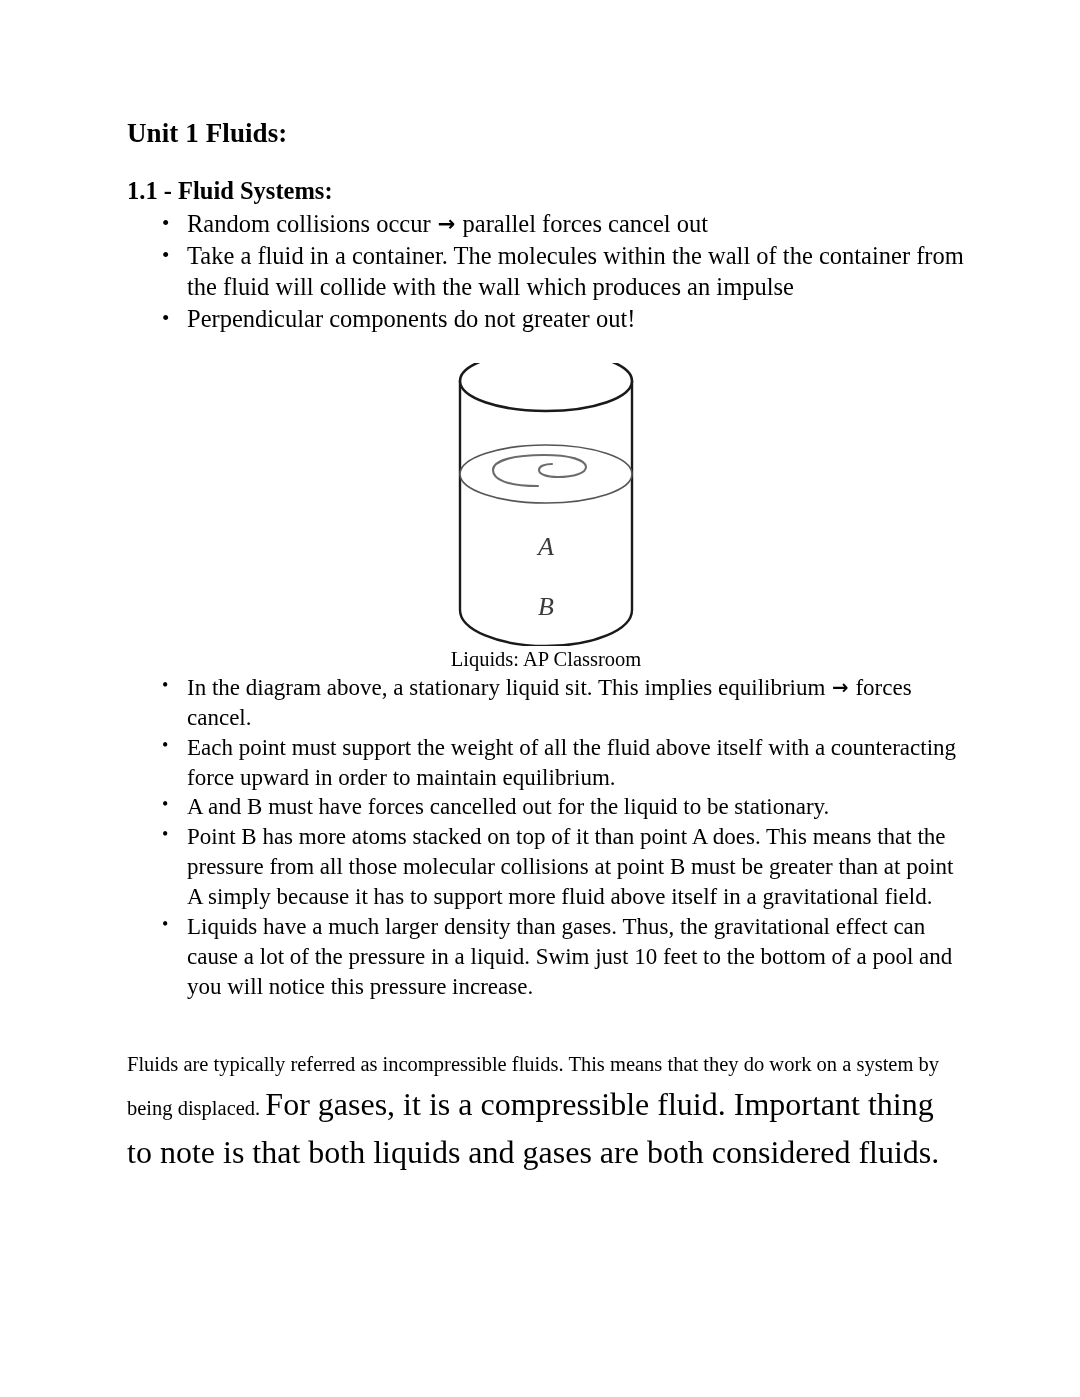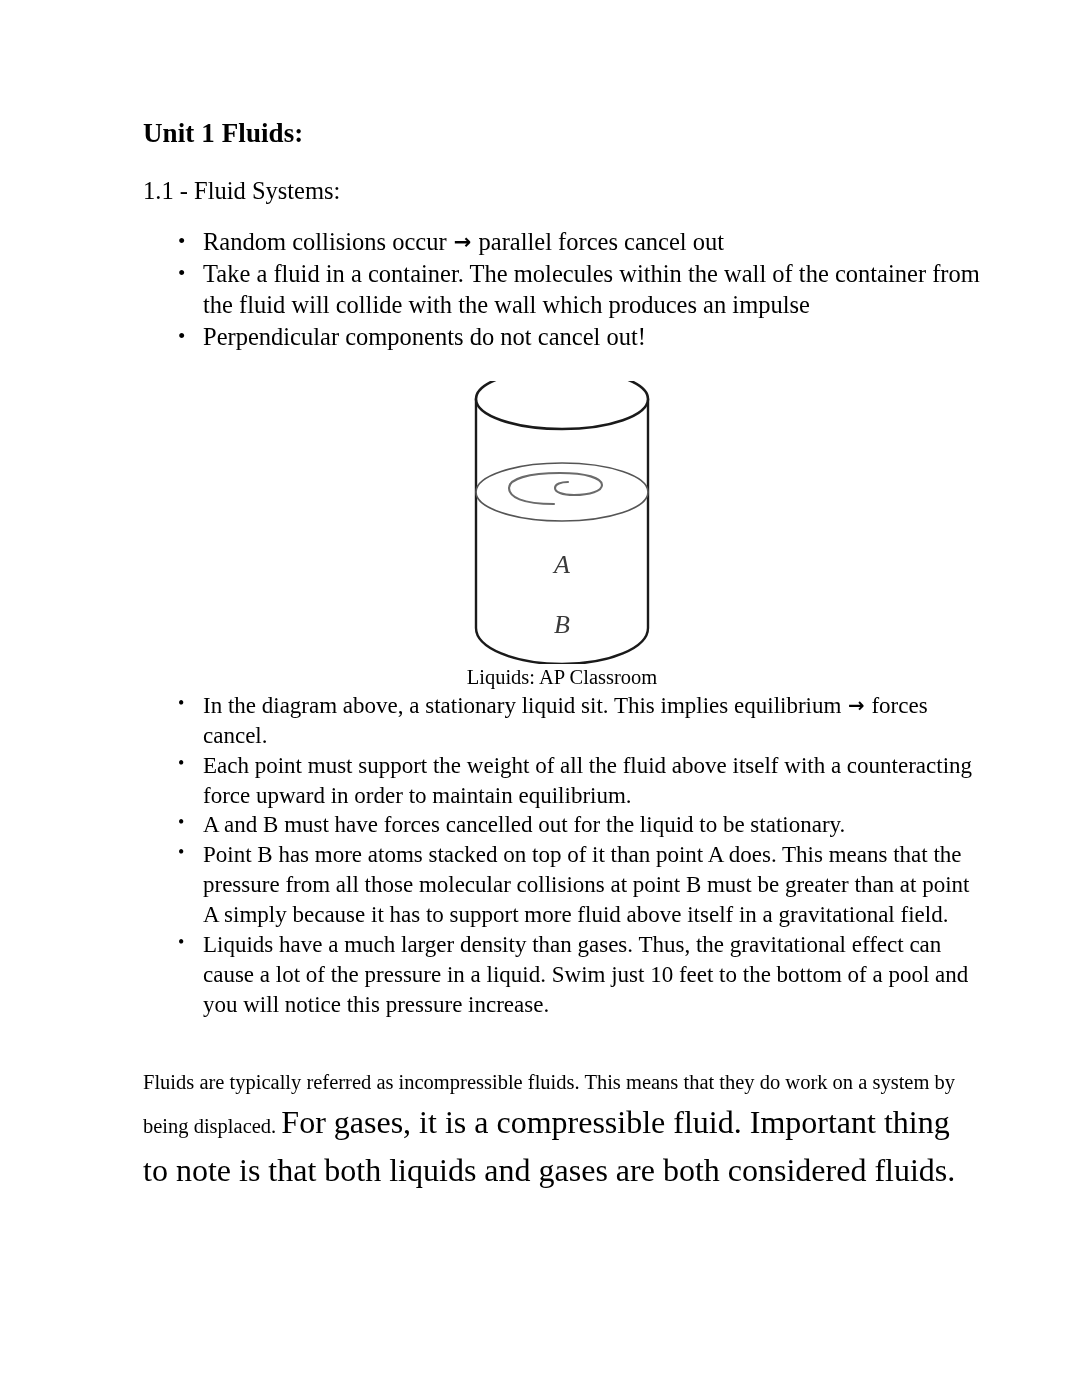--- a/index.html
+++ b/index.html
@@ -17,37 +17,37 @@
   }
   .page {
     position: relative;
     width: 1080px;
     height: 1397px;
     padding: 0;
     box-sizing: border-box;
   }
   .content {
     position: absolute;
-    left: 143px;
+    left: 127px;
     top: 118px;
     width: 838px;
   }
 
   
   .doc-title {
     font-size: 27px;
     font-weight: bold;
     letter-spacing: 0.1px;
     margin: 0 0 26px 0;
     line-height: 1.15;
   }
   .section-title {
     font-size: 24.5px;
-    font-weight: normal;
-    margin: 0 0 20px 0;
+    font-weight: bold;
+    margin: 0 0 2px 0;
     line-height: 1.28;
   }
 
   
   ul.bullets {
     list-style: none;
     margin: 0;
     padding: 0;
   }
   ul.bullets > li {
@@ -139,21 +139,21 @@
     <h2 class="section-title">1.1 - Fluid Systems:</h2>
 
     <ul class="bullets list-large">
       <li>
         <span>Random collisions occur </span><span class="arrow">→</span><span> parallel forces cancel out</span>
       </li>
       <li>
         <span>Take a fluid in a container. The molecules within the wall of the container from the fluid will collide with the wall which produces an impulse</span>
       </li>
       <li>
-        <span>Perpendicular components do not cancel out!</span>
+        <span>Perpendicular components do not greater out!</span>
       </li>
     </ul>
 
     <div class="figure">
       <svg class="figure-canvas" width="200" height="283" viewBox="0 0 200 283">
 
         <path d="M 14 18 L 14 247 A 86 36 0 0 0 186 247 L 186 18" fill="#ffffff" stroke="#1a1a1a" stroke-width="2.4" stroke-linecap="round"></path>
 
         <ellipse cx="100" cy="18" rx="86" ry="30" fill="#ffffff" stroke="#1a1a1a" stroke-width="2.6"></ellipse>
 

